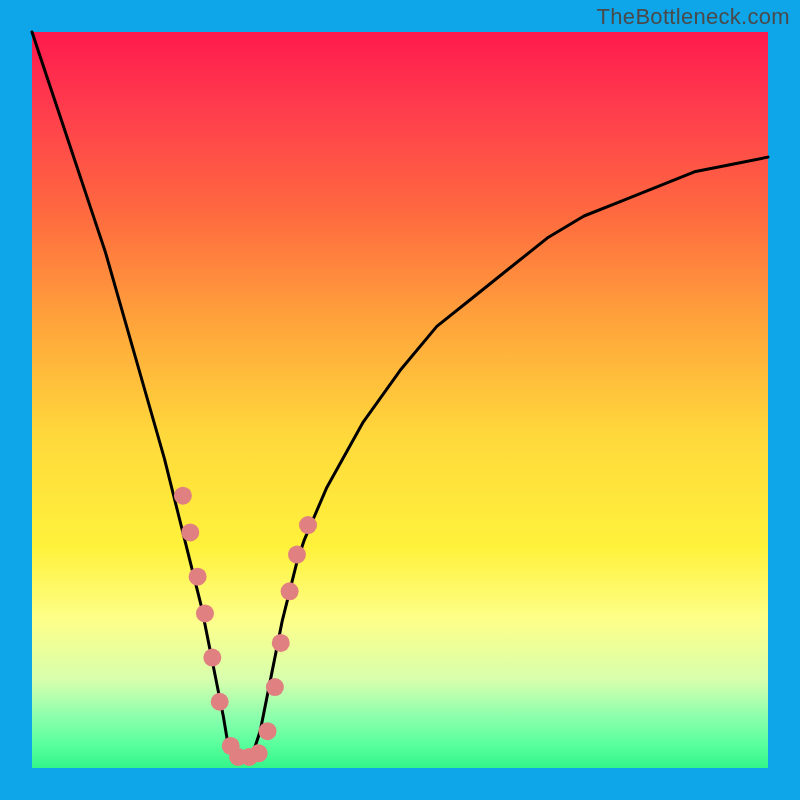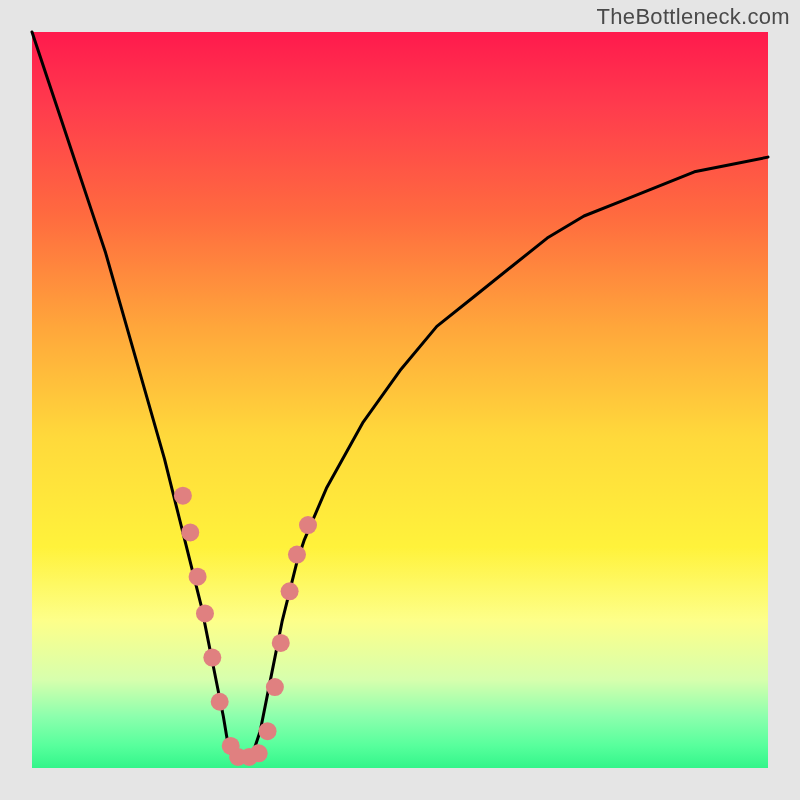--- a/index.html
+++ b/index.html
@@ -7,21 +7,21 @@
     padding: 0;
     width: 800px;
     height: 800px;
     background: #000;
     font-family: Arial, Helvetica, sans-serif;
   }
   .frame {
     position: relative;
     width: 800px;
     height: 800px;
-    background: #e5e5e5;
+    background: #0ea5e9;
   }
   .plot-area {
     position: absolute;
     left: 32px;
     top: 32px;
     width: 736px;
     height: 736px;
     background: linear-gradient(
       to bottom,
       #ff1a4d 0%,

